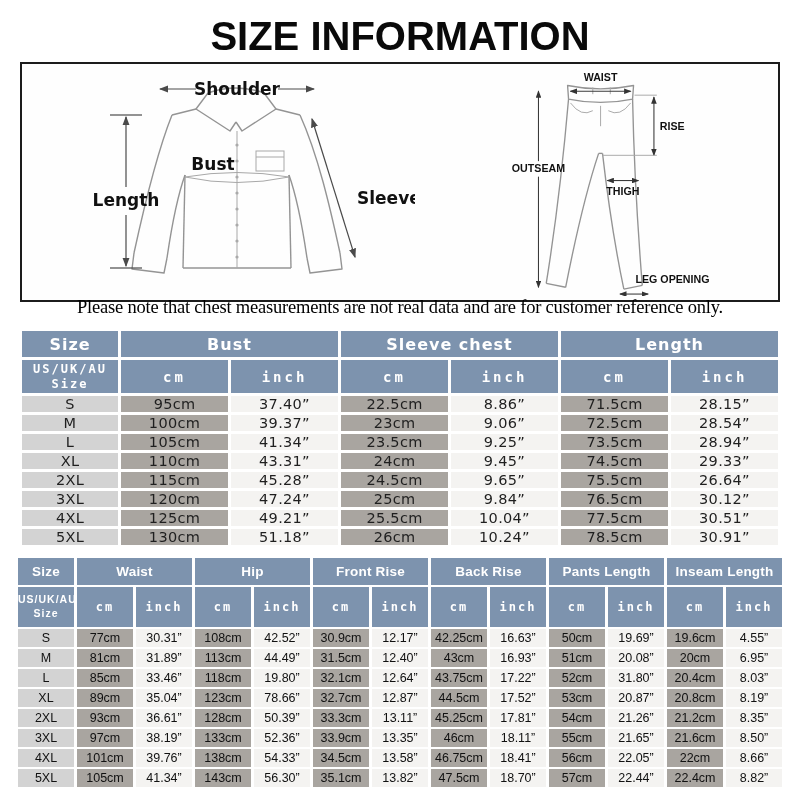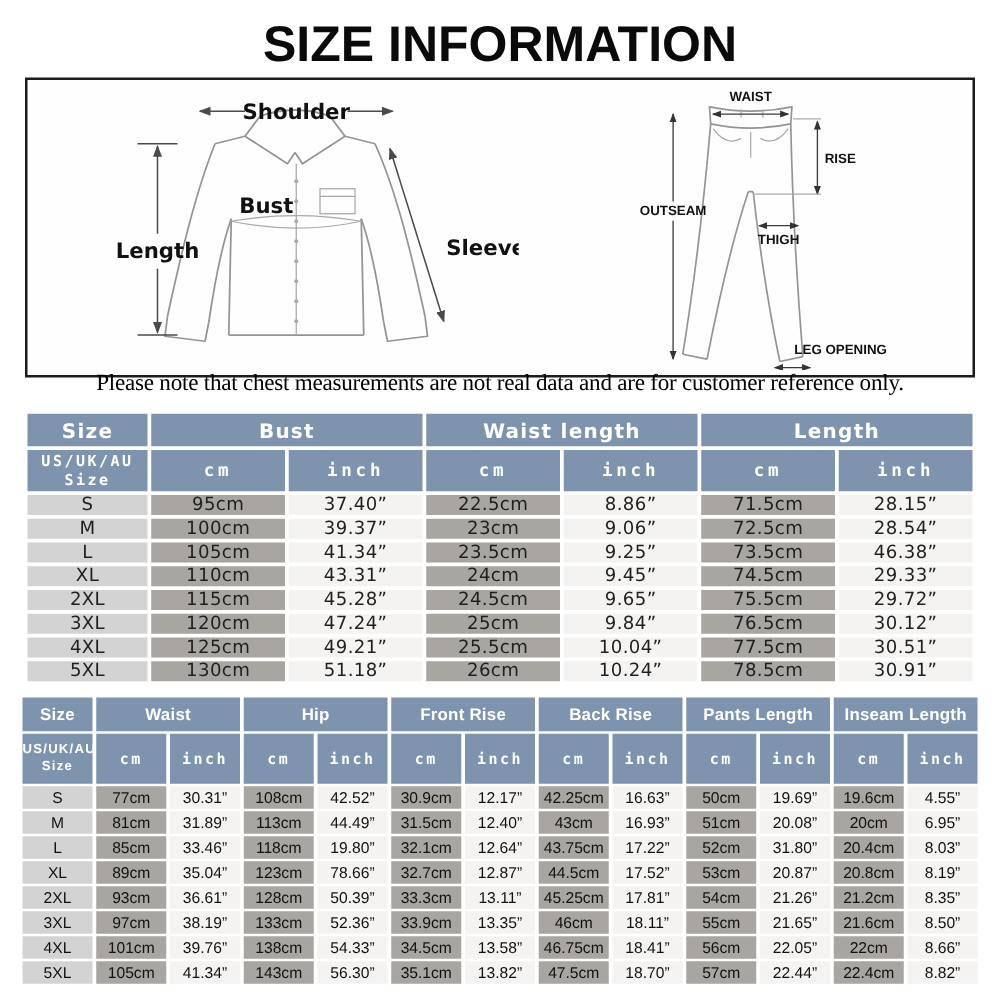--- a/index.html
+++ b/index.html
@@ -165,21 +165,21 @@
         <col>
         <col>
         <col>
         <col>
         <col>
     </colgroup>
     <thead>
       <tr>
         <th class="gh">Size</th>
         <th class="gh" colspan="2">Bust</th>
-        <th class="gh" colspan="2">Waist length</th>
+        <th class="gh" colspan="2">Sleeve chest</th>
         <th class="gh" colspan="2">Length</th>
       </tr>
       <tr>
         <th class="uh size-uh"><span>US/UK/AU</span><br><span>Size</span></th>
         <th class="uh">cm</th>
         <th class="uh">inch</th>
         <th class="uh">cm</th>
         <th class="uh">inch</th>
         <th class="uh">cm</th>
         <th class="uh">inch</th>
@@ -204,39 +204,39 @@
           <td class="cm-cell">72.5cm</td>
           <td class="inch-cell">28.54”</td>
         </tr>
         <tr>
           <td class="size-cell">L</td>
           <td class="cm-cell">105cm</td>
           <td class="inch-cell">41.34”</td>
           <td class="cm-cell">23.5cm</td>
           <td class="inch-cell">9.25”</td>
           <td class="cm-cell">73.5cm</td>
-          <td class="inch-cell">46.38”</td>
+          <td class="inch-cell">28.94”</td>
         </tr>
         <tr>
           <td class="size-cell">XL</td>
           <td class="cm-cell">110cm</td>
           <td class="inch-cell">43.31”</td>
           <td class="cm-cell">24cm</td>
           <td class="inch-cell">9.45”</td>
           <td class="cm-cell">74.5cm</td>
           <td class="inch-cell">29.33”</td>
         </tr>
         <tr>
           <td class="size-cell">2XL</td>
           <td class="cm-cell">115cm</td>
           <td class="inch-cell">45.28”</td>
           <td class="cm-cell">24.5cm</td>
           <td class="inch-cell">9.65”</td>
           <td class="cm-cell">75.5cm</td>
-          <td class="inch-cell">29.72”</td>
+          <td class="inch-cell">26.64”</td>
         </tr>
         <tr>
           <td class="size-cell">3XL</td>
           <td class="cm-cell">120cm</td>
           <td class="inch-cell">47.24”</td>
           <td class="cm-cell">25cm</td>
           <td class="inch-cell">9.84”</td>
           <td class="cm-cell">76.5cm</td>
           <td class="inch-cell">30.12”</td>
         </tr>

